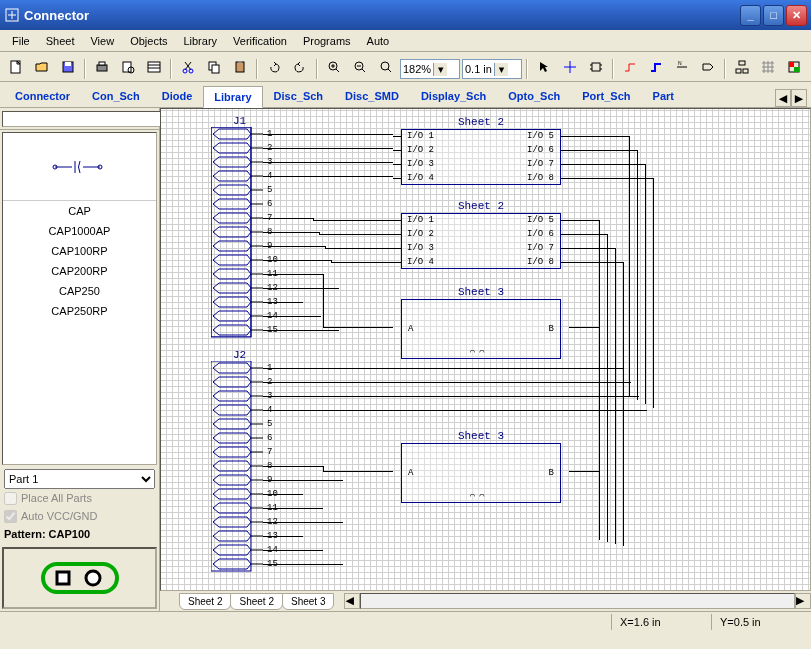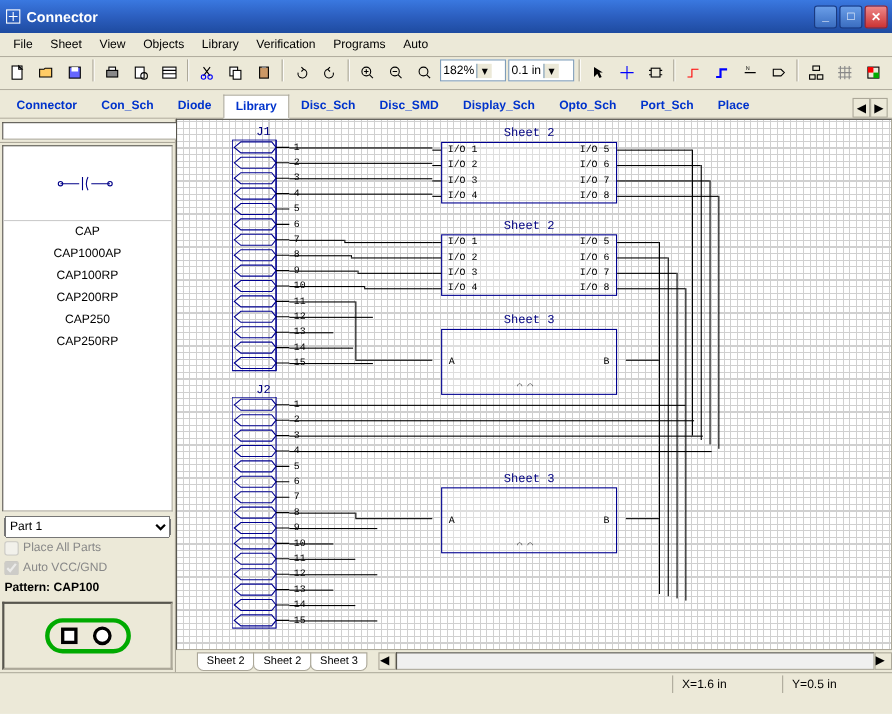--- a/index.html
+++ b/index.html
@@ -7,21 +7,21 @@
 
 .titlebar { height: 30px; background: linear-gradient(to bottom, #3a78e0 0%, #2c5fc0 50%, #1e4ba0 100%); display: flex; align-items: center; padding: 0 4px; color: white; }
 .titlebar .icon { width: 16px; height: 16px; margin-right: 4px; display: inline-flex; align-items: center; justify-content: center; }
 .titlebar .title { flex: 1; font-weight: bold; font-size: 13px; }
 .titlebar .winbtn { width: 21px; height: 21px; margin-left: 2px; background: linear-gradient(to bottom, #6a9ee8, #3a6dc0); border: 1px solid #1a3a80; border-radius: 3px; display: flex; align-items: center; justify-content: center; color: white; font-weight: bold; font-size: 11px; cursor: pointer; }
 .titlebar .winbtn.close { background: linear-gradient(to bottom, #e88, #c33); border-color: #a22; }
 
 .menubar { height: 22px; background: #ece9d8; display: flex; align-items: center; padding: 2px 4px; border-bottom: 1px solid #aca899; }
 .menubar .item { padding: 2px 8px; cursor: pointer; }
 
-.toolbar { height: 30px; background: #ece9d8; display: flex; align-items: flex-start; padding: 2px 4px; gap: 2px; border-bottom: 1px solid #aca899; }
+.toolbar { height: 30px; background: #ece9d8; display: flex; align-items: flex-end; padding: 2px 4px; gap: 2px; border-bottom: 1px solid #aca899; }
 .toolbar .btn { width: 24px; height: 24px; display: flex; align-items: center; justify-content: center; cursor: pointer; border: 1px solid transparent; }
 .toolbar .sep { width: 2px; height: 20px; border-left: 1px solid #aca899; border-right: 1px solid #fff; margin: 0 2px; }
 .toolbar .combo { height: 20px; border: 1px solid #7f9db9; background: white; padding: 0 2px; font-size: 11px; display: flex; align-items: center; }
 .toolbar .combo .arrow { width: 14px; text-align: center; background: #ece9d8; margin-left: 2px; border-left: 1px solid #7f9db9; }
 
 .tabbar { height: 26px; background: #ece9d8; display: flex; align-items: flex-end; padding: 0 4px; border-bottom: 1px solid #aca899; }
 .tabbar .tab { padding: 4px 10px; font-size: 11px; color: #0033cc; font-weight: bold; cursor: pointer; border: 1px solid transparent; white-space: nowrap; }
 .tabbar .tab.active { background: #fff; border: 1px solid #aca899; border-bottom: 1px solid #fff; margin-bottom: -1px; }
 .tabbar .navbtns { margin-left: auto; display: flex; }
 .tabbar .nav { width: 16px; height: 18px; border: 1px solid #aca899; display: flex; align-items: center; justify-content: center; cursor: pointer; background: #ece9d8; }
@@ -268,21 +268,21 @@
 <div class="tabbar">
   <div class="tab">Connector</div>
   <div class="tab">Con_Sch</div>
   <div class="tab">Diode</div>
   <div class="tab active">Library</div>
   <div class="tab">Disc_Sch</div>
   <div class="tab">Disc_SMD</div>
   <div class="tab">Display_Sch</div>
   <div class="tab">Opto_Sch</div>
   <div class="tab">Port_Sch</div>
-  <div class="tab">Place</div>
+  <div class="tab">Part</div>
   <div class="navbtns">
     <div class="nav">◀</div>
     <div class="nav">▶</div>
   </div>
 </div>
 
 <div class="content">
   <div class="sidebar">
     <div class="search">
       <input type="text" style="">

